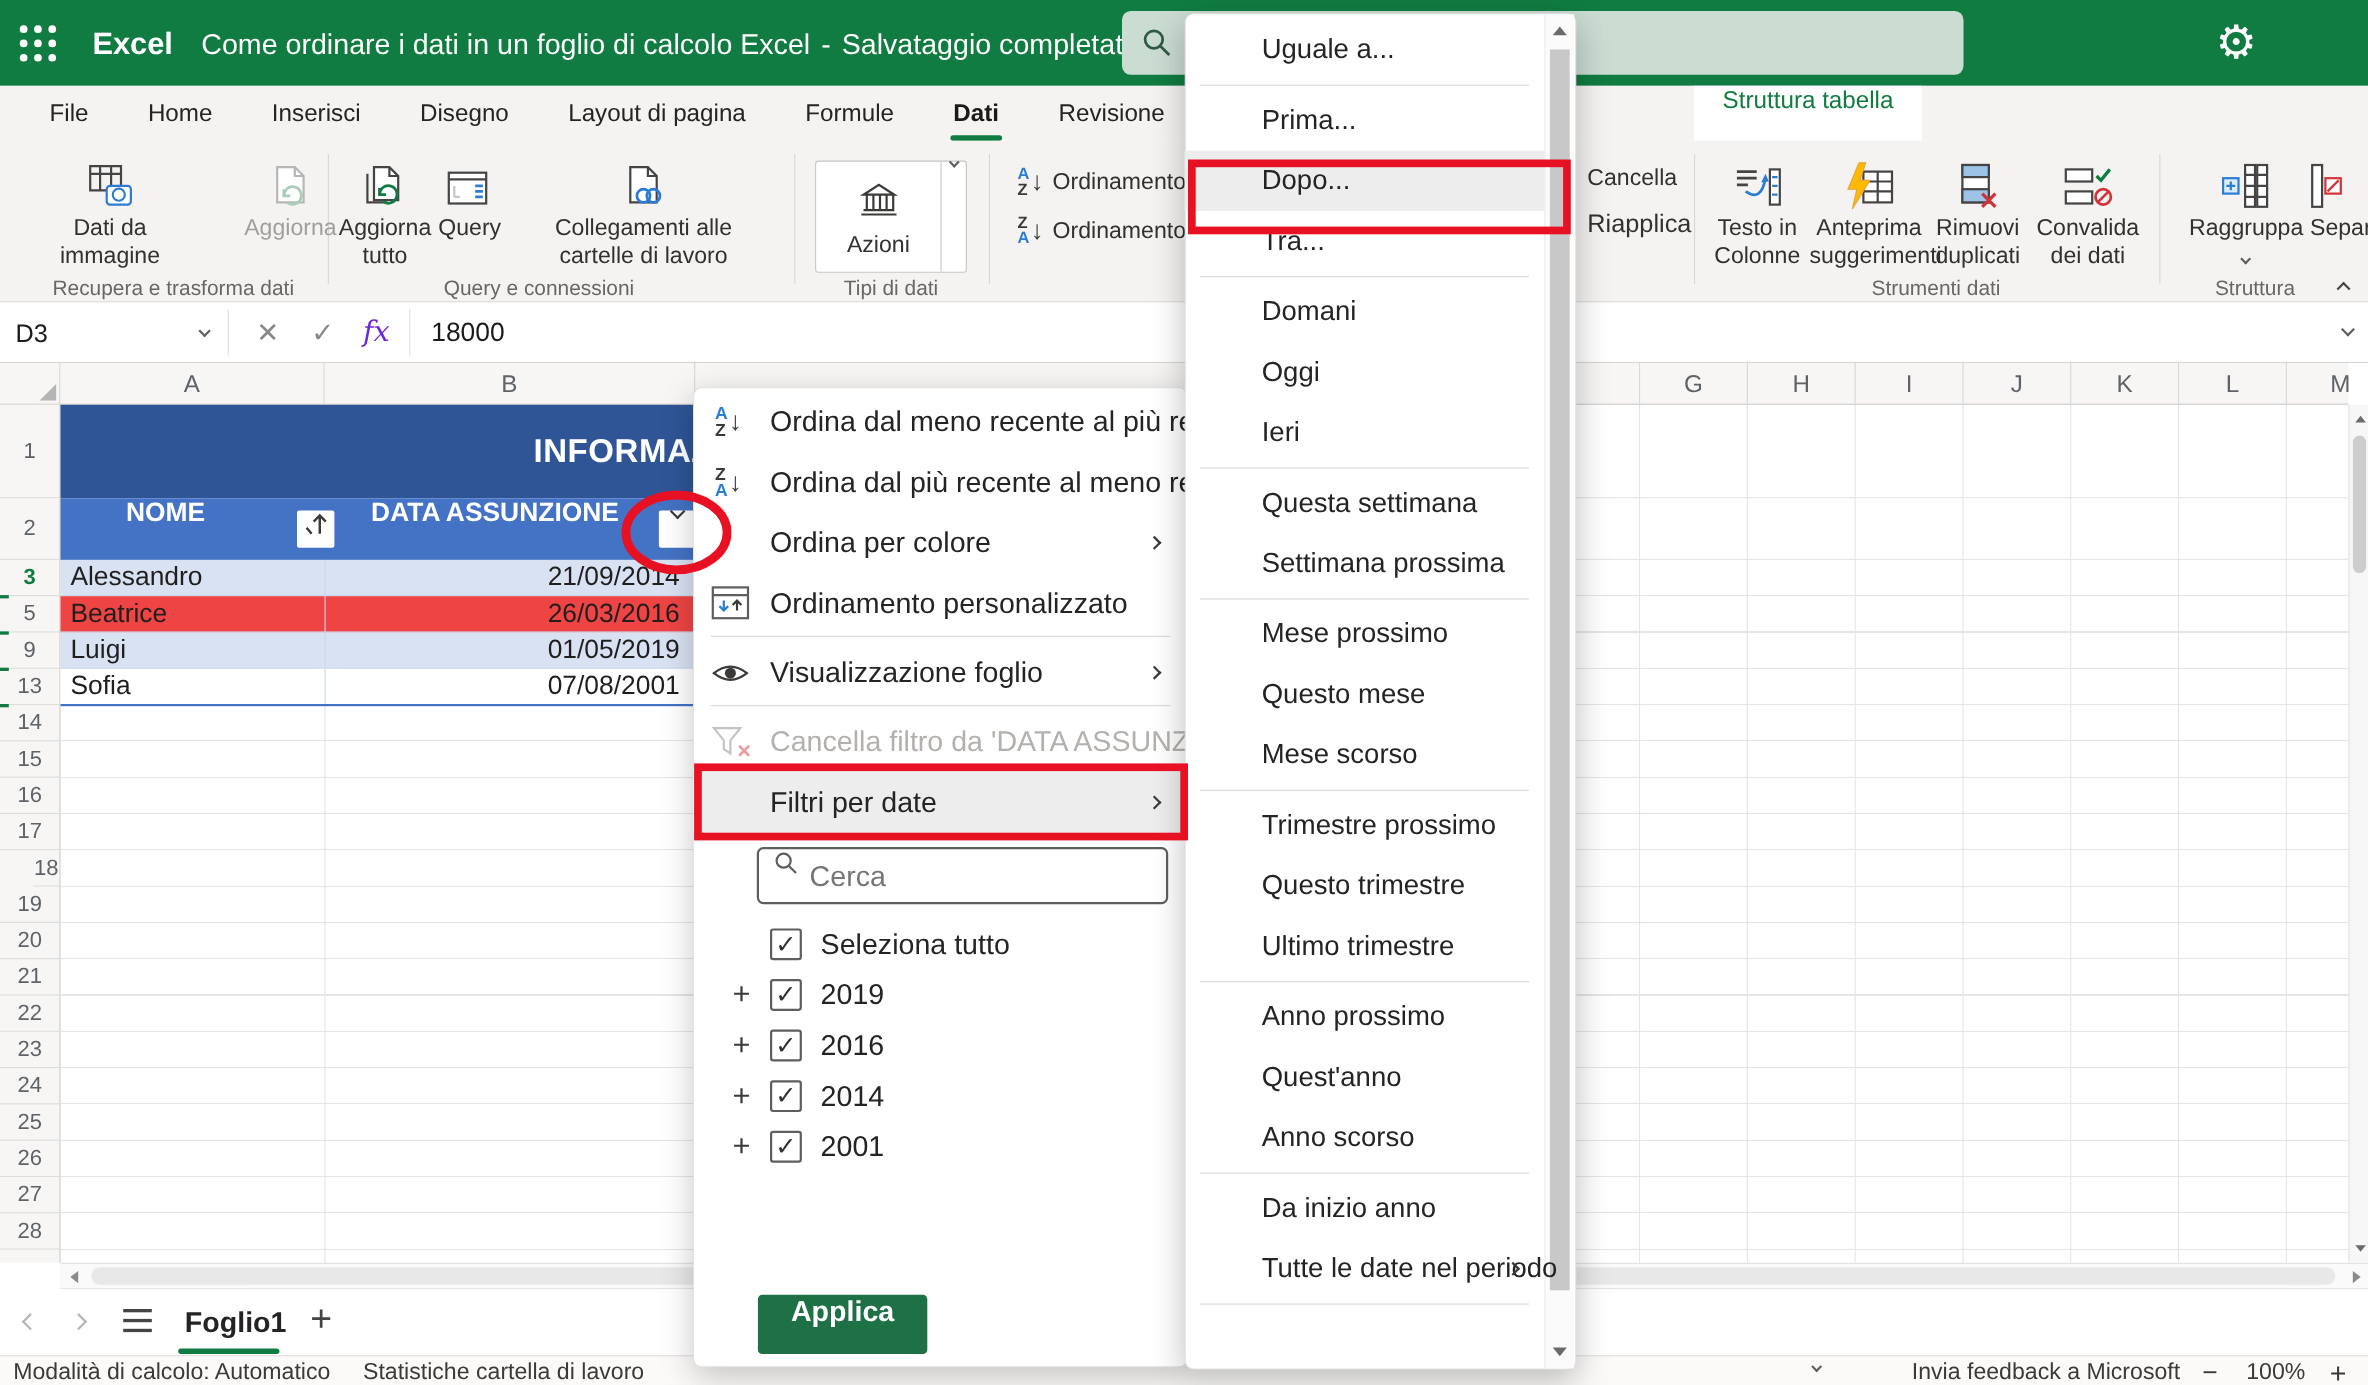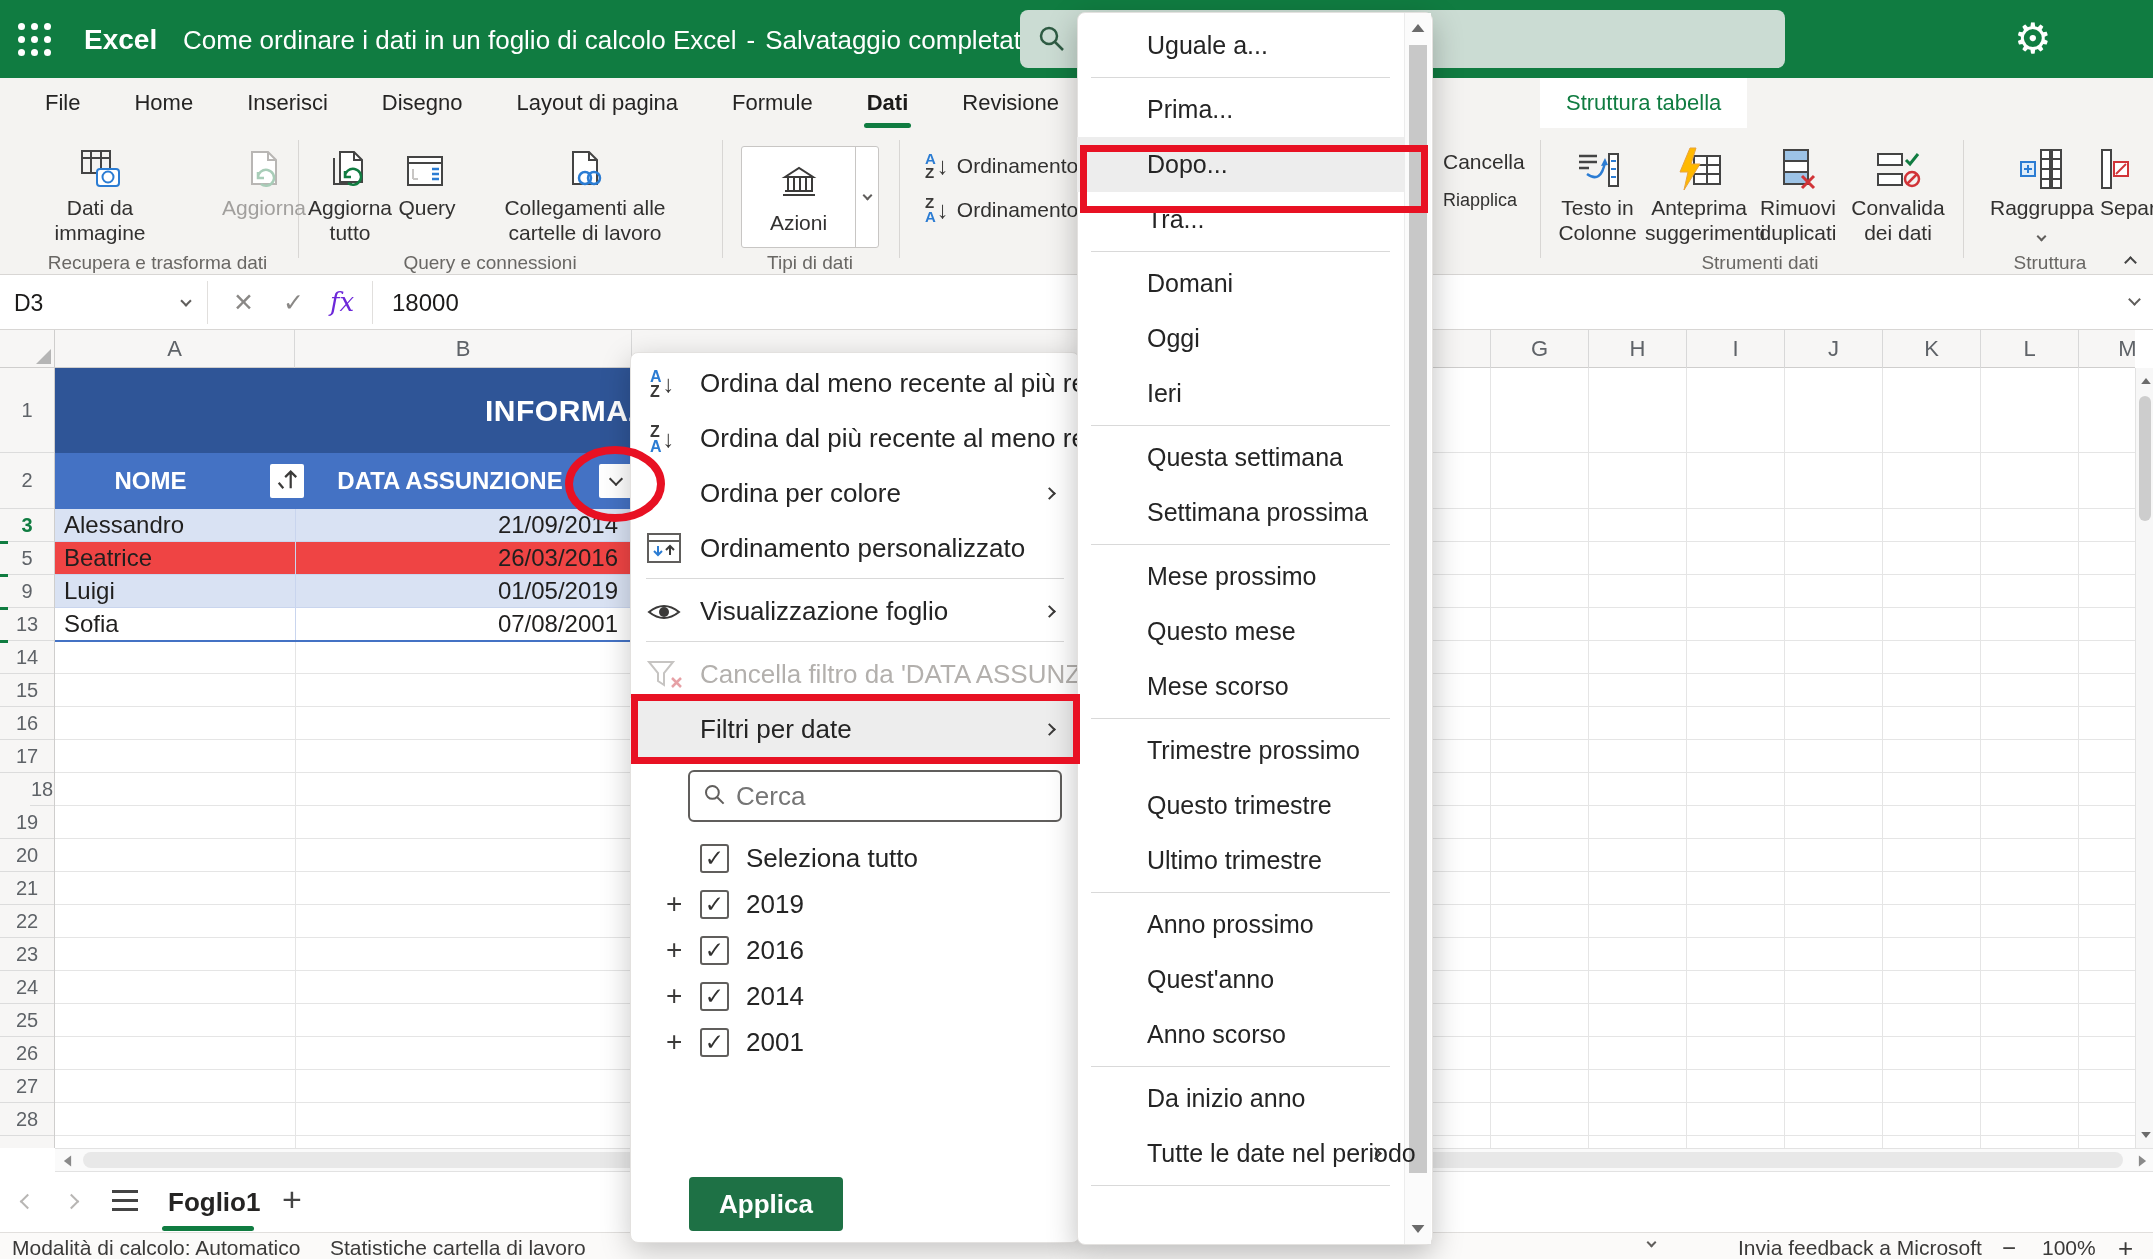--- a/index.html
+++ b/index.html
@@ -1,19 +1,19 @@
 <!DOCTYPE html>
 <html><head>
 <meta charset="utf-8">
 <style>
   *{box-sizing:border-box;margin:0;padding:0}
   body{margin:0;font-family:"Liberation Sans",sans-serif;background:#888}
   #root{position:relative;width:2153px;height:1259px;background:#fff;overflow:hidden}
   .abs{position:absolute}
-  .flex{display:flex;align-items:center}
+  .flex{display:flex;}
   .chev{display:inline-block;width:9px;height:9px;border-right:2px solid currentColor;border-bottom:2px solid currentColor}
   .chev-d{transform:rotate(45deg)}
   .chev-r{transform:rotate(-45deg)}
   .chev-l{transform:rotate(135deg)}
   .chev-u{transform:rotate(-135deg)}
   
   #topbar{left:0;top:0;width:2153px;height:78px;background:#107C41;color:#fff}
   .waffle{display:grid;grid-template-columns:repeat(3,7px);grid-gap:6px;position:absolute;left:18px;top:23px}
   .waffle i{width:7px;height:7px;background:#fff;border-radius:50%}
   #searchpill{left:1020px;top:10px;width:765px;height:58px;background:#CBDCD3;border-radius:8px}
@@ -221,21 +221,21 @@
     <div class="sortrow" style="left:925px;top:68px">
       <span class="azl">
           <b class="lz">Z</b>
           <b class="la">A</b>
         </span>
         <span class="azarrow">↓</span>
       <span style="margin-left:8px">Ordinamento</span>
     </div>
 
     <div class="abs" style="left:1443px;top:22px;font-size:21px;color:#323130">Cancella</div>
-    <div class="abs" style="left:1443px;top:62px;font-size:18px;color:#323130">Riapplica</div>
+    <div class="abs" style="left:1443px;top:62px;font-size:23px;color:#323130">Riapplica</div>
     <div class="gdiv" style="left:1540px"></div>
     <div class="rbtn" style="left:1550px;width:95px">
       <div class="ric">
         <svg width="46" height="44" viewBox="0 0 46 44">
             <path d="M4 8 h18 M4 14 h18 M4 20 h10" stroke="#444" stroke-width="2.5"></path>
             <path d="M12 26 q14 10 18 -12" fill="none" stroke="#2B7CD3" stroke-width="2.5"></path>
             <path d="M30 10 l3 7 -7 1 z" fill="#2B7CD3"></path>
             <rect x="34" y="6" width="9" height="32" fill="#fff" stroke="#444" stroke-width="2"></rect>
             <path d="M36 13 h5 M36 21 h5 M36 29 h5" stroke="#2B7CD3" stroke-width="2"></path>
           </svg>

